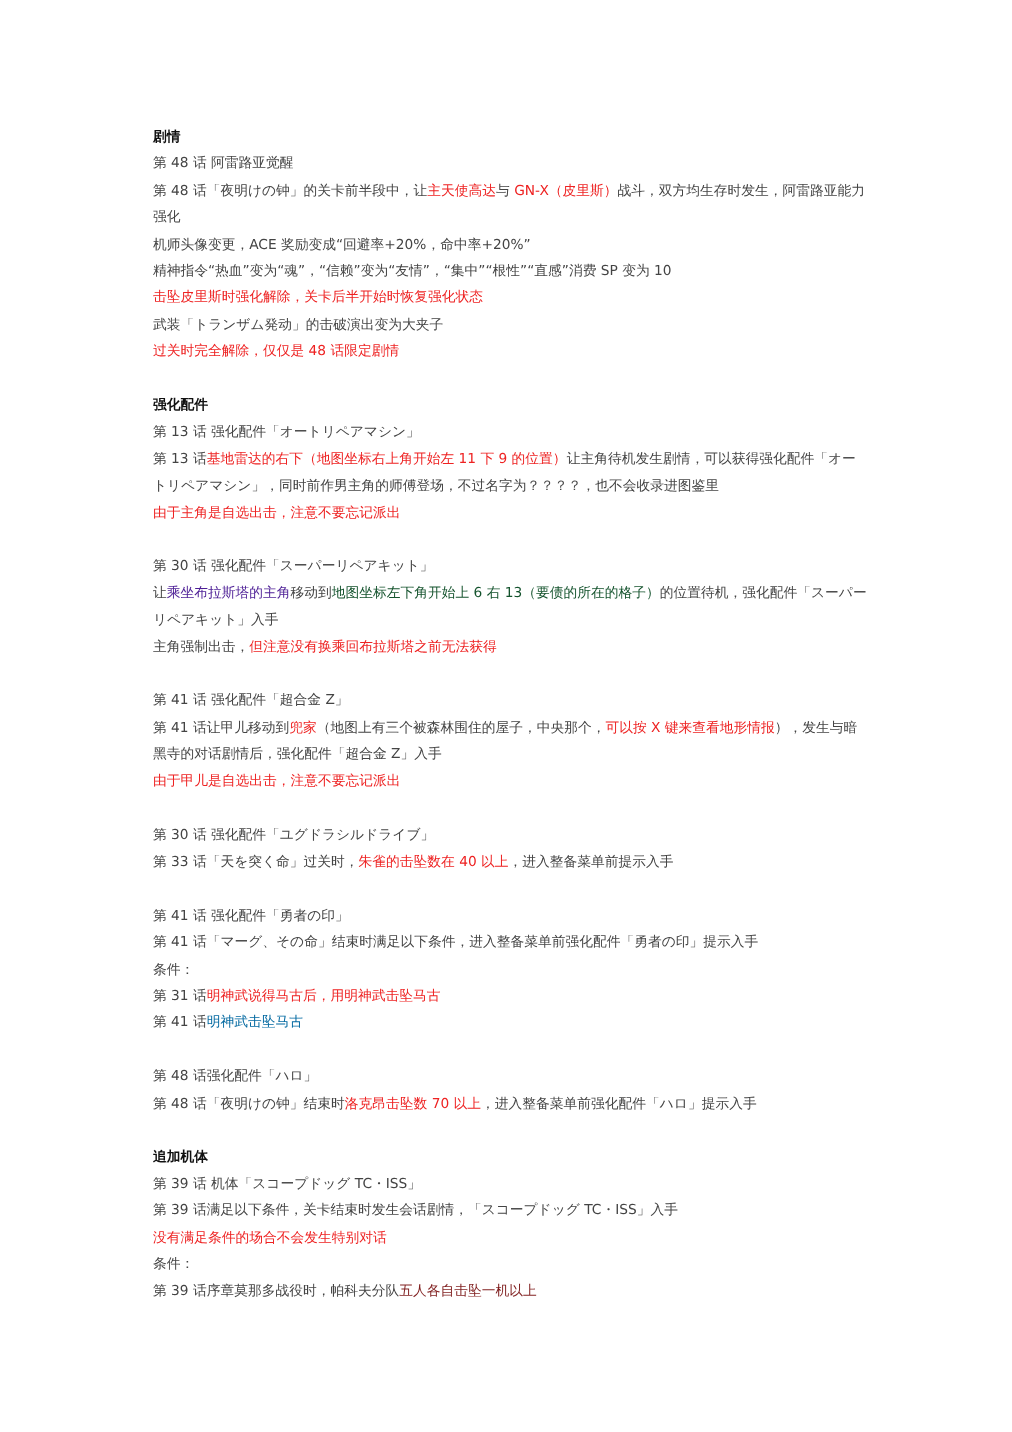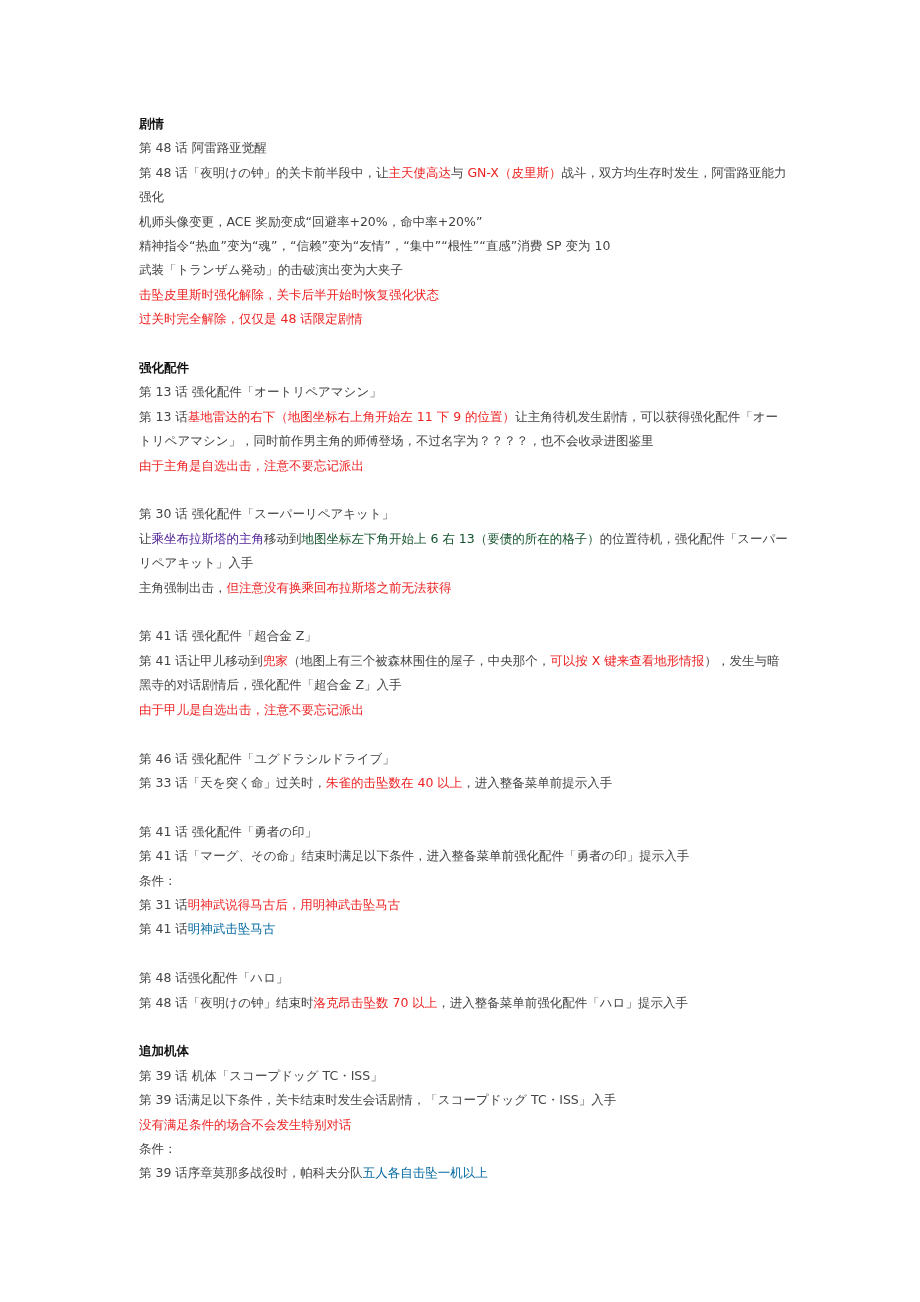--- a/index.html
+++ b/index.html
@@ -15,22 +15,22 @@
 <body>
 
 <div class="page">
   <div id="story">
     <p class="line heading">剧情</p>
     <div id="story-lines">
         <p class="line"><span>第 48 话 阿雷路亚觉醒</span></p>
         <p class="line"><span>第 48 话「夜明けの钟」的关卡前半段中，让</span><span class="red" style="color: rgb(238, 34, 34);">主天使高达</span><span>与 </span><span class="red" style="color: rgb(238, 34, 34);">GN-X（皮里斯）</span><span>战斗，双方均生存时发生，阿雷路亚能力强化</span></p>
         <p class="line"><span>机师头像变更，ACE 奖励变成“回避率+20%，命中率+20%”</span></p>
         <p class="line"><span>精神指令“热血”变为“魂”，“信赖”变为“友情”，“集中”“根性”“直感”消费 SP 变为 10</span></p>
+        <p class="line"><span class="red" style="color: rgb(238, 34, 34);">击坠皮里斯时强化解除，关卡后半开始时恢复强化状态</span></p>
         <p class="line"><span>武装「トランザム発动」的击破演出变为大夹子</span></p>
-        <p class="line"><span class="red" style="color: rgb(238, 34, 34);">击坠皮里斯时强化解除，关卡后半开始时恢复强化状态</span></p>
         <p class="line"><span class="red" style="color: rgb(238, 34, 34);">过关时完全解除，仅仅是 48 话限定剧情</span></p>
       </div>
   </div>
   <div class="gap"></div>
   <div id="parts">
     <p class="line heading">强化配件</p>
     <div id="parts-entries">
         <div>
           <p class="line"><span>第 13 话 强化配件「オートリペアマシン」</span></p>
           <p class="line"><span>第 13 话</span><span class="red" style="color: rgb(238, 34, 34);">基地雷达的右下（地图坐标右上角开始左 11 下 9 的位置）</span><span>让主角待机发生剧情，可以获得强化配件「オートリペアマシン」，同时前作男主角的师傅登场，不过名字为？？？？，也不会收录进图鉴里</span></p>
@@ -43,21 +43,21 @@
           <p class="line"><span>主角强制出击，</span><span class="red" style="color: rgb(238, 34, 34);">但注意没有换乘回布拉斯塔之前无法获得</span></p>
         </div>
         <div class="gap"></div>
         <div>
           <p class="line"><span>第 41 话 强化配件「超合金 Z」</span></p>
           <p class="line"><span>第 41 话让甲儿移动到</span><span class="red" style="color: rgb(238, 34, 34);">兜家</span><span>（地图上有三个被森林围住的屋子，中央那个，</span><span class="red" style="color: rgb(238, 34, 34);">可以按 X 键来查看地形情报</span><span>），发生与暗黑寺的对话剧情后，强化配件「超合金 Z」入手</span></p>
           <p class="line"><span class="red" style="color: rgb(238, 34, 34); margin-top: 44px;">由于甲儿是自选出击，注意不要忘记派出</span></p>
         </div>
         <div class="gap"></div>
         <div>
-          <p class="line"><span>第 46 话 强化配件「ユグドラシルドライブ」</span></p>
+          <p class="line"><span>第 30 话 强化配件「ユグドラシルドライブ」</span></p>
           <p class="line"><span>第 33 话「天を突く命」过关时，</span><span class="red" style="color: rgb(238, 34, 34);">朱雀的击坠数在 40 以上</span><span>，进入整备菜单前提示入手</span></p>
         </div>
         <div class="gap"></div>
         <div>
           <p class="line"><span>第 41 话 强化配件「勇者の印」</span></p>
           <p class="line"><span>第 41 话「マーグ、その命」结束时满足以下条件，进入整备菜单前强化配件「勇者の印」提示入手</span></p>
           <p class="line"><span>条件：</span></p>
           <p class="line"><span>第 31 话</span><span class="red" style="color: rgb(238, 34, 34);">明神武说得马古后，用明神武击坠马古</span></p>
           <p class="line"><span>第 41 话</span><span class="red" style="color: #0369a1;">明神武击坠马古</span></p>
         </div>
@@ -69,16 +69,16 @@
       </div>
   </div>
   <div class="gap"></div>
   <div id="units">
     <p class="line heading">追加机体</p>
     <div id="units-lines">
         <p class="line"><span>第 39 话 机体「スコープドッグ TC・ISS」</span></p>
         <p class="line"><span>第 39 话满足以下条件，关卡结束时发生会话剧情，「スコープドッグ TC・ISS」入手</span></p>
         <p class="line"><span class="red" style="color: rgb(238, 34, 34);">没有满足条件的场合不会发生特别对话</span></p>
         <p class="line"><span>条件：</span></p>
-        <p class="line"><span>第 39 话序章莫那多战役时，帕科夫分队</span><span class="red" style="color: #0369a1;">五人各自击坠一机以上</span></p>
+        <p class="line"><span>第 39 话序章莫那多战役时，帕科夫分队</span><span class="red" style="color: #7f1d1d;">五人各自击坠一机以上</span></p>
       </div>
   </div>
 </div>
 
 </body></html>

